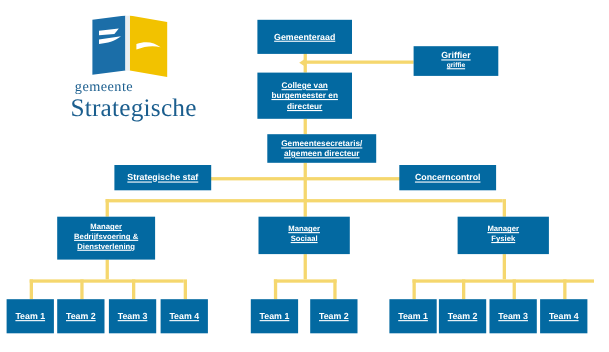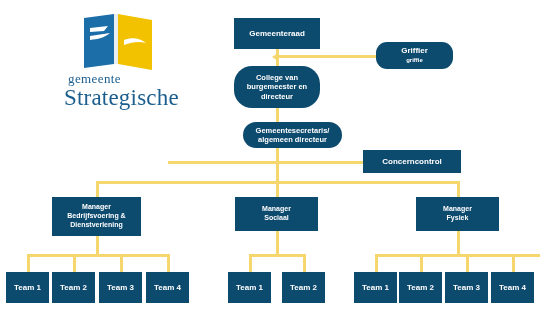--- a/index.html
+++ b/index.html
@@ -69,40 +69,41 @@
     width: 0;
     height: 0;
     border-top: 4px solid transparent;
     border-bottom: 4px solid transparent;
     border-right: 6px solid #f5d76e;
   }
 
   
   .box {
     position: absolute;
-    background: #0c4a6e;
+    background: #0369a1;
     color: #ffffff;
     display: flex;
     flex-direction: column;
     align-items: center;
     justify-content: center;
     text-align: center;
     font-weight: bold;
     box-sizing: border-box;
     line-height: 1.25;
+    text-decoration: underline;
   }
   .box .l { display: block; }
   .box.sub .sml {
     display: block;
     font-size: 6px;
     font-weight: bold;
     margin-top: 1px;
   }
   .b-lg { font-size: 8px; }
-  .b-md { font-size: 7.5px; border-radius: 18px; }
+  .b-md { font-size: 7.5px; }
   .b-sm { font-size: 7px; }
   .b-team { font-size: 8px; }
 </style>
 </head>
 <body>
 
 <div id="canvas">
 
   <div id="logo">
     <div id="logo-mark">
@@ -153,38 +154,41 @@
   <div class="line h" style="left:375px; top:254px; width:165px;"></div>
   <div class="line v" style="left:375px; top:254px; height:18px;"></div>
   <div class="line v" style="left:420px; top:254px; height:18px;"></div>
   <div class="line v" style="left:466px; top:254px; height:18px;"></div>
   <div class="line v" style="left:512px; top:254px; height:18px;"></div>
 
   <div class="box b-lg" style="left:234px; top:18px; width:86px; height:31px;">
     <span class="l">Gemeenteraad</span>
   </div>
 
-  <div class="box b-lg sub" style="left:376px; top:42px; width:77px; height:27px;border-radius:11px;">
+  <div class="box b-lg sub" style="left:376px; top:42px; width:77px; height:27px;">
     <span class="l">Griffier</span>
     <span class="sml">griffie</span>
   </div>
 
   <div class="box b-md" style="left:234px; top:66px; width:86px; height:42px;">
     <span class="l">College van</span>
     <span class="l">burgemeester en</span>
     <span class="l">directeur</span>
   </div>
 
   <div class="box b-md" style="left:227px; top:122px; width:99px; height:26px;margin-left:16px;">
     <span class="l">Gemeentesecretaris/</span>
     <span class="l">algemeen directeur</span>
   </div>
 
-
-  <div class="box b-lg" style="left:363px; top:150px; width:98px; height:23px;">
+  <div class="box b-lg" style="left:104px; top:150px; width:88px; height:23px;">
+    <span class="l">Strategische staf</span>
+  </div>
+
+  <div class="box b-lg" style="left:363px; top:150px; width:88px; height:23px;">
     <span class="l">Concerncontrol</span>
   </div>
 
   <div class="box b-sm" style="left:52px; top:197px; width:89px; height:39px;">
     <span class="l">Manager</span>
     <span class="l">Bedrijfsvoering &amp;</span>
     <span class="l">Dienstverlening</span>
   </div>
 
   <div class="box b-sm" style="left:235px; top:197px; width:83px; height:34px;">

